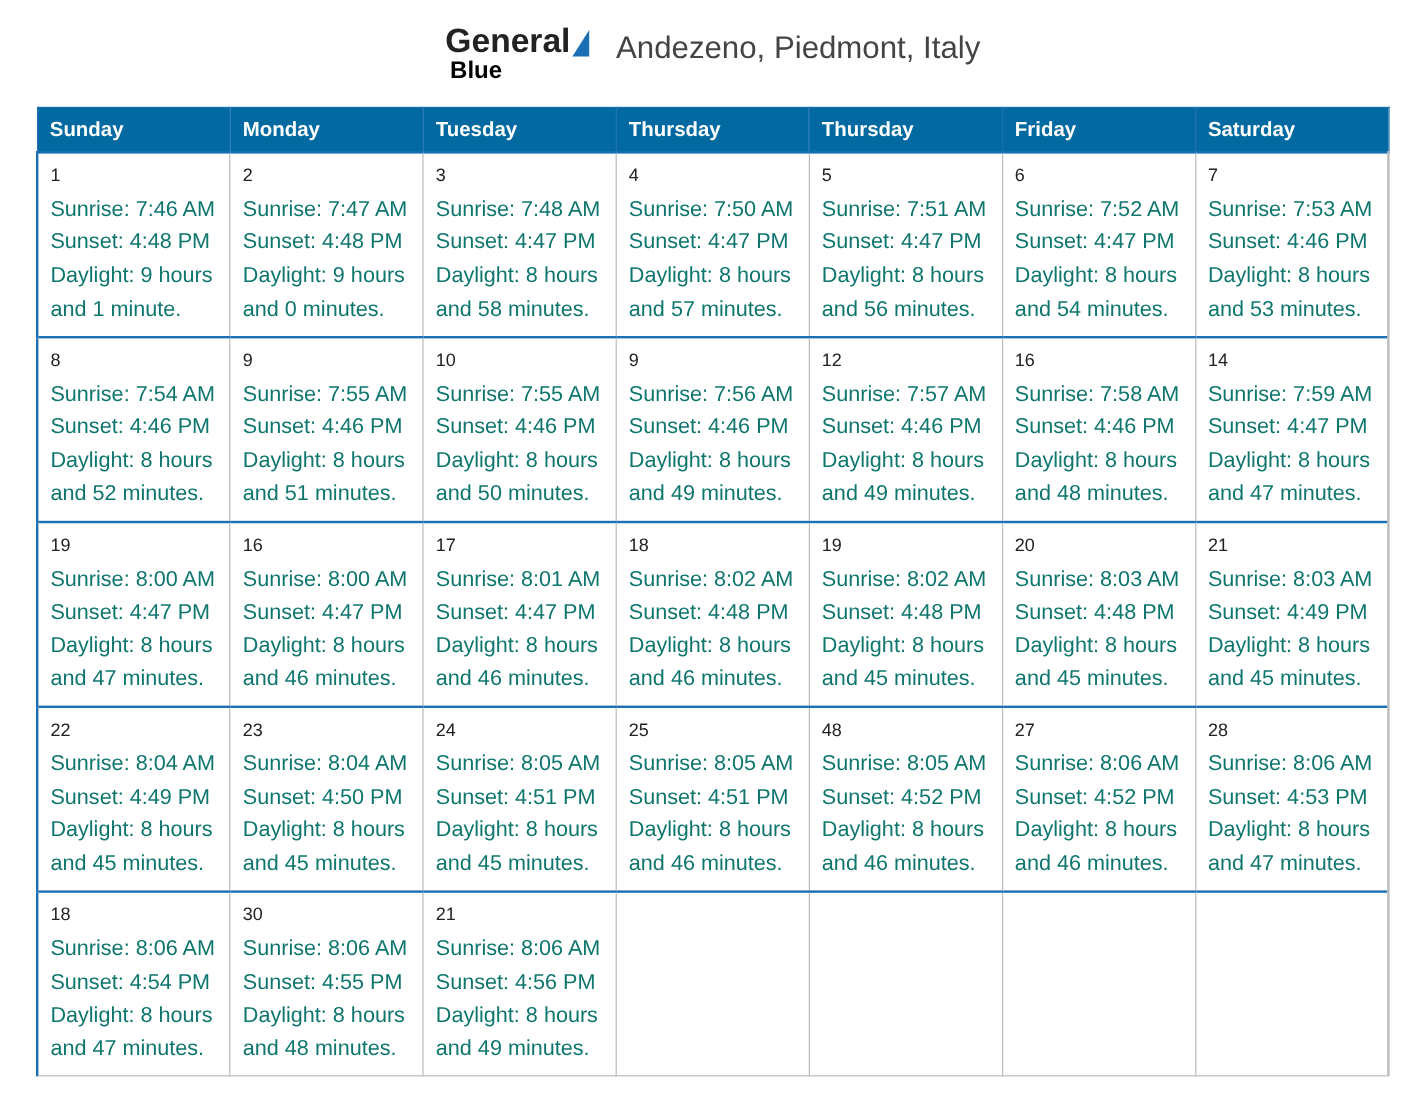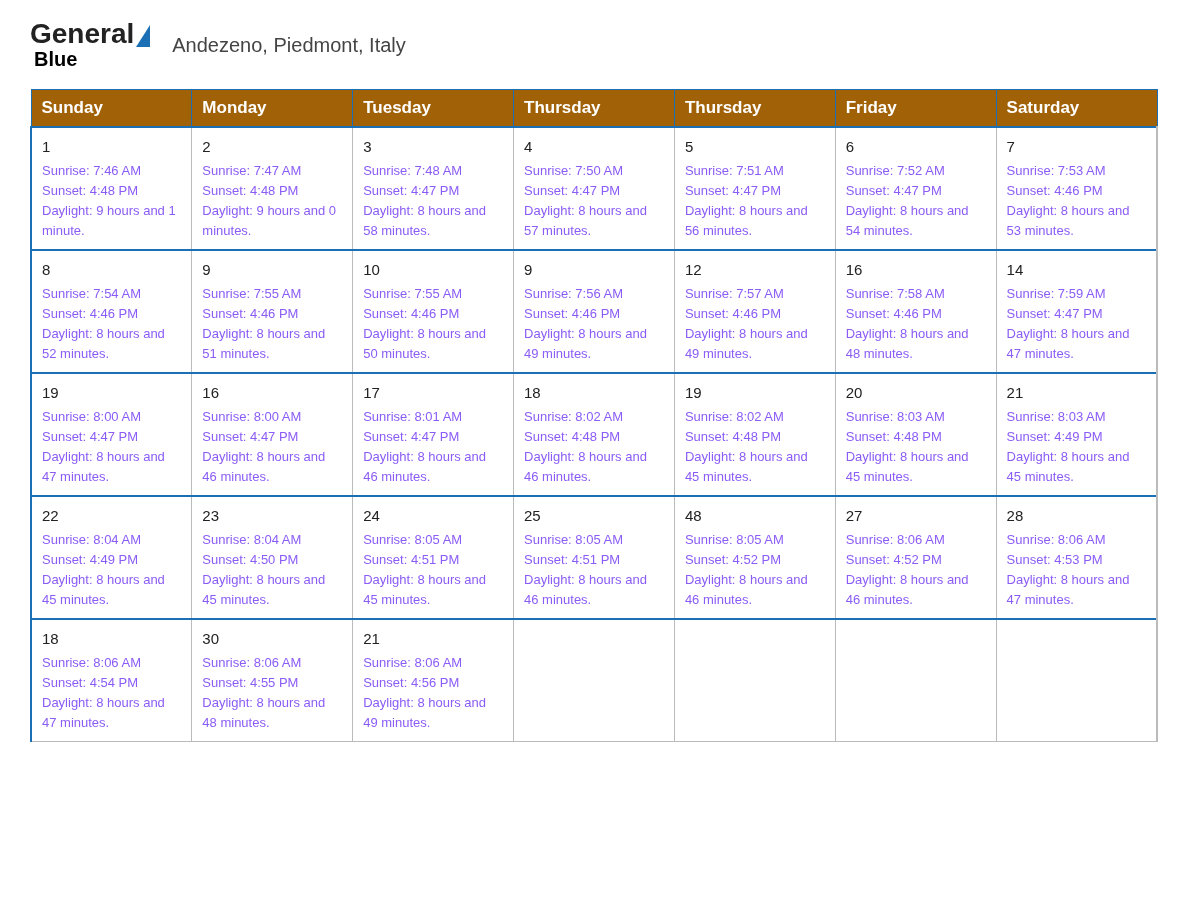--- a/index.html
+++ b/index.html
@@ -9,21 +9,21 @@
       color: #222;
       width: 1188px;
       min-height: 918px;
     }
     .page {
       padding: 20px 30px 20px 30px;
     }
     .header {
       display: flex;
       align-items: flex-start;
-      justify-content: flex-start;
+      justify-content: center;
       margin-bottom: 18px;
       gap: 20px;
     }
     .logo-area {
       display: flex;
       flex-direction: column;
       align-items: flex-start;
     }
     .logo-text {
       display: flex;
@@ -54,31 +54,31 @@
     .title-area {
       text-align: right;
     }
     .month-title {
       font-size: 52px;
       font-weight: bold;
       color: #222;
       line-height: 1.1;
     }
     .location {
-      font-size: 20px;
+      font-size: 26px;
       color: #444;
-      margin-top: 14px;
+      margin-top: 4px;
     }
     .calendar-table {
       width: 100%;
       border-collapse: collapse;
       table-layout: fixed;
     }
     .calendar-table th {
-      background: #a16207;
+      background: #0369a1;
       color: #fff;
       font-size: 17px;
       font-weight: bold;
       padding: 8px 10px;
       text-align: left;
       border: 1px solid #1a6fb5;
     }
     .calendar-table td {
       border: 1px solid #bbb;
       vertical-align: top;
@@ -100,22 +100,22 @@
     .calendar-table tbody tr td {
       border-top: 2px solid #1a6fb5;
     }
     .day-number {
       font-size: 15px;
       font-weight: normal;
       display: block;
       margin-bottom: 2px;
     }
     .day-info {
-      font-size: 13px;
-      color: #8b5cf6;
+      font-size: 18px;
+      color: #0f766e;
       line-height: 1.55;
     }
     .empty-cell {
       background: #fff;
     }
   </style>
 </head>
 <body>
 
 <div class="page">

